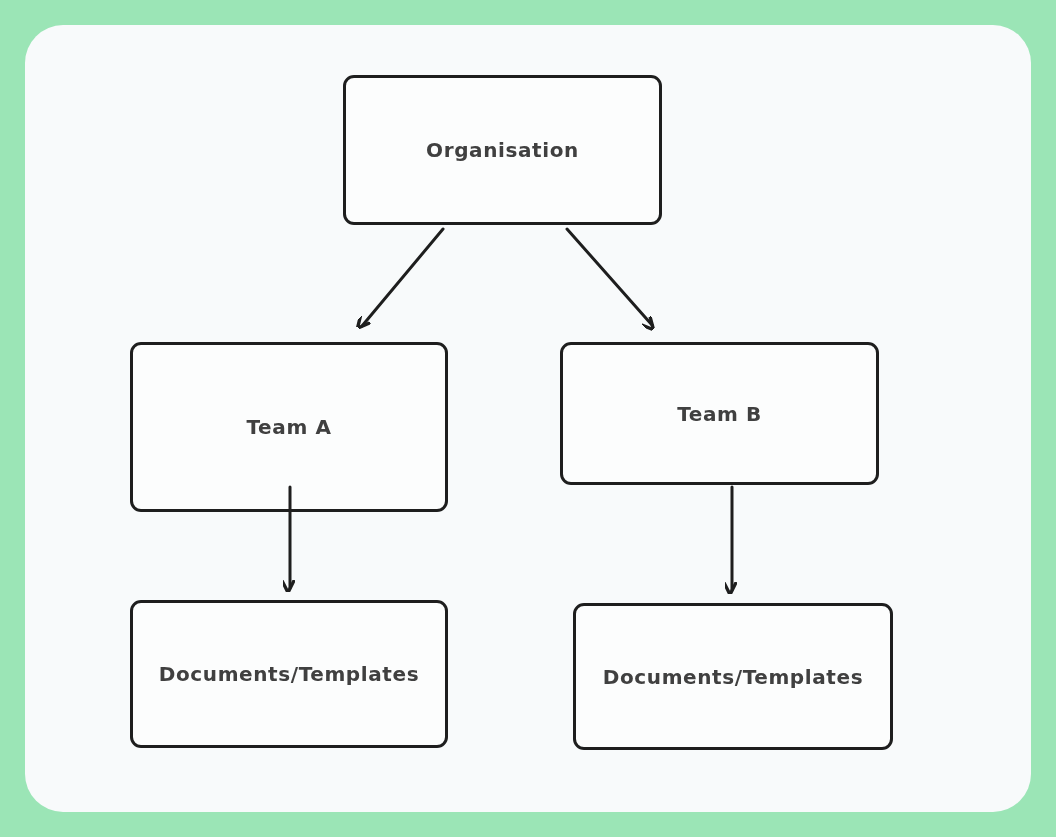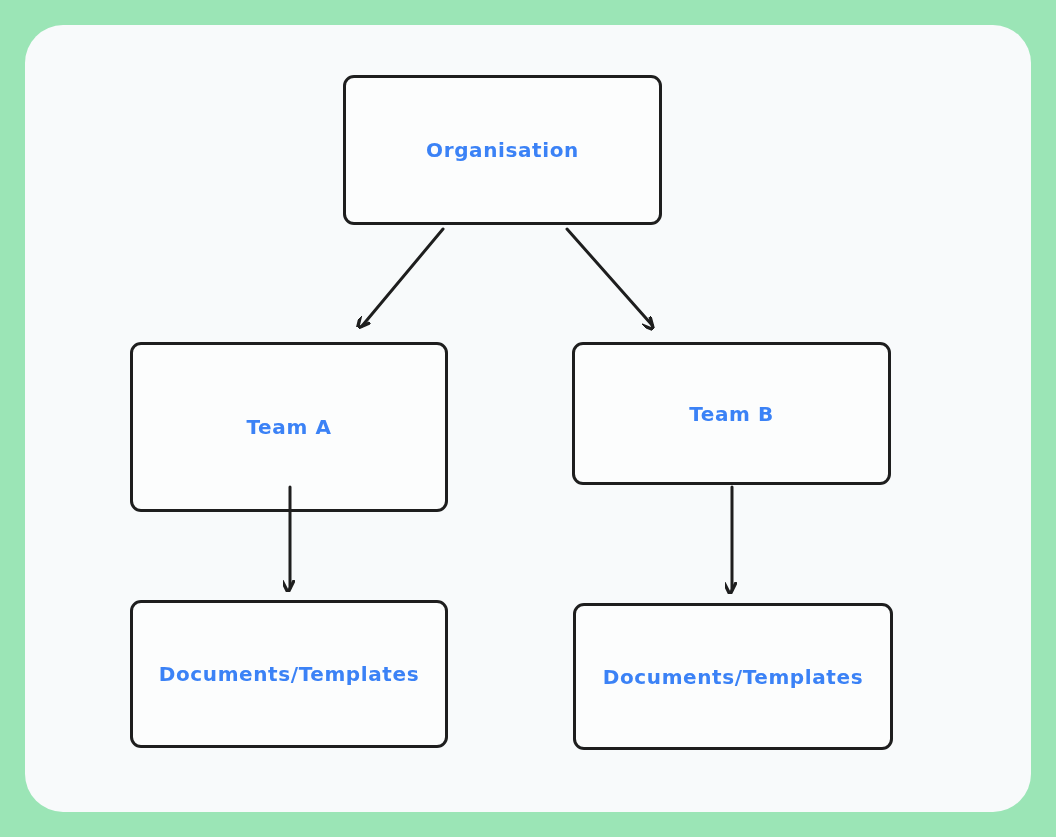--- a/index.html
+++ b/index.html
@@ -27,30 +27,30 @@
     position: absolute;
     box-sizing: border-box;
     border: 3px solid #1e1e1e;
     border-radius: 11px;
     background: #fcfdfd;
     display: flex;
     align-items: center;
     justify-content: center;
   }
   .node-label {
-    color: #3b82f6;
+    color: #404040;
     font-size: 20px;
     font-weight: 700;
     letter-spacing: 0.6px;
     text-align: center;
     white-space: nowrap;
   }
   #node-organisation { left: 343px; top:  75px; width: 319px; height: 150px; }
   #node-team-a       { left: 130px; top: 342px; width: 318px; height: 170px; }
-  #node-team-b       { left: 572px; top: 342px; width: 319px; height: 143px; }
+  #node-team-b       { left: 560px; top: 342px; width: 319px; height: 143px; }
   #node-docs-a       { left: 130px; top: 600px; width: 318px; height: 148px; }
   #node-docs-b       { left: 573px; top: 603px; width: 320px; height: 147px; }
   svg.arrow-layer {
     position: absolute;
     left: 0;
     top: 0;
     width: 1056px;
     height: 837px;
     pointer-events: none;
   }

